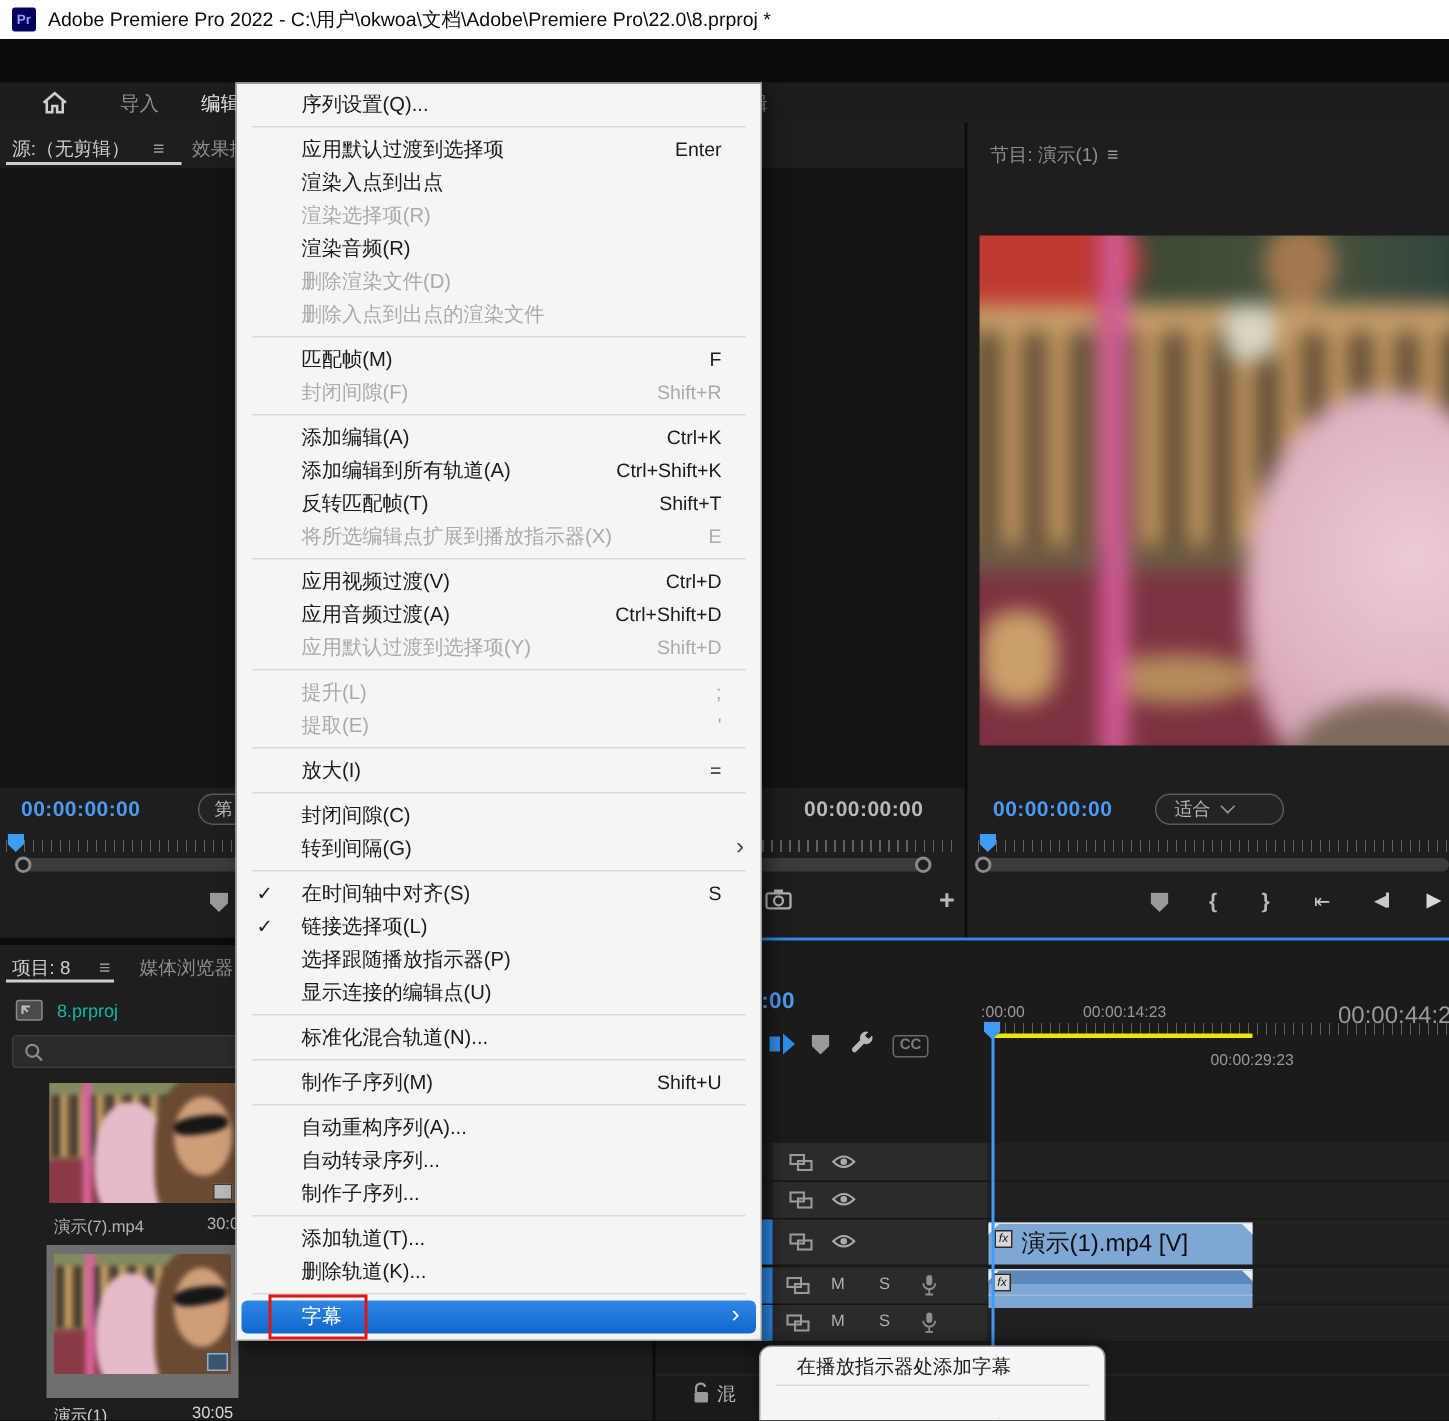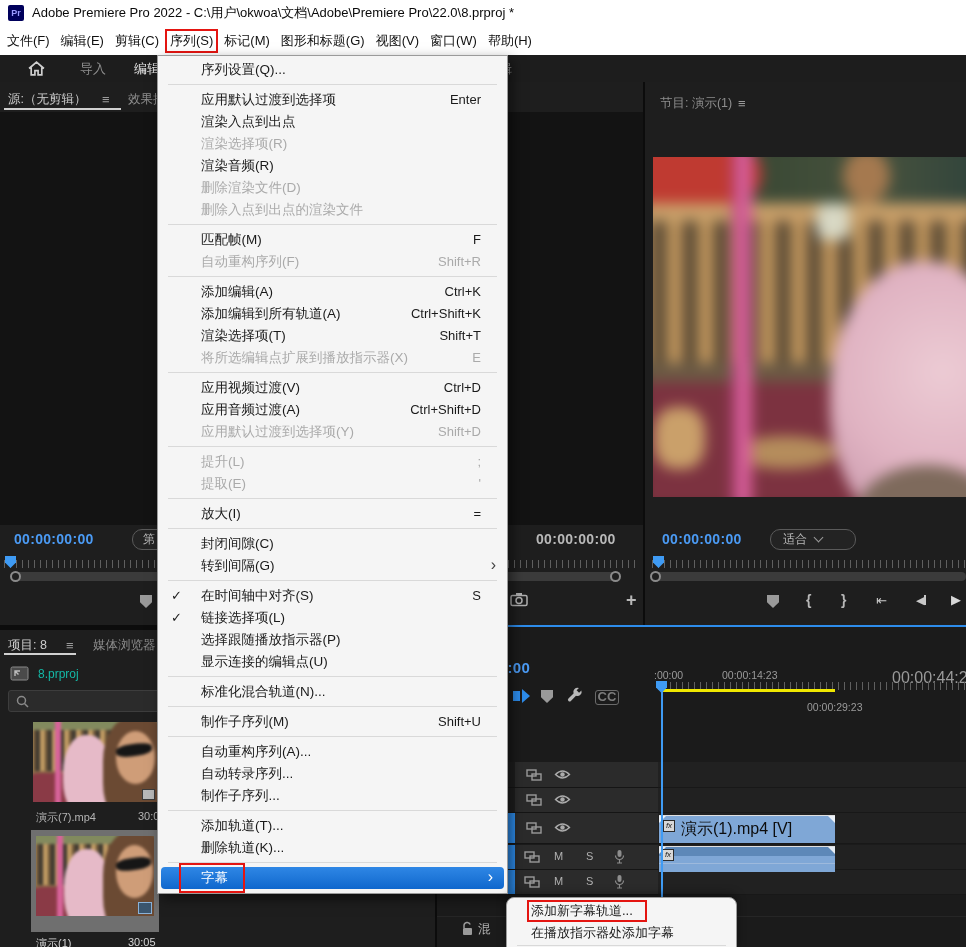--- a/index.html
+++ b/index.html
@@ -42,21 +42,21 @@
   
   .trackhead{background:#2b2b2b;border-bottom:1px solid #151515;box-sizing:border-box;}
   .trackrow{background:#212121;border-bottom:1px solid #181818;box-sizing:border-box;}
   .tgt{position:absolute;left:0;top:0;width:7px;height:100%;background:#1e1e1e;}
   .tgt.on{background:#2d8ceb;}
   .tlab{font-size:11px;color:#b0b0b0;}
   .clip{background:#7fa7d6;border-top:1px solid #dfdfdf;box-sizing:border-box;}
   .fxbadge{position:absolute;width:12px;height:12px;background:#d8d8d8;border:1px solid #2a2a2a;box-sizing:border-box;color:#1a1a1a;font-size:8px;font-style:italic;text-align:center;line-height:10px;}
   .fadeL{position:absolute;left:0;top:0;width:0;height:0;border-top:7px solid rgba(255,255,255,.85);border-right:7px solid transparent;}
   .fadeR{position:absolute;right:0;top:0;width:0;height:0;border-top:7px solid rgba(255,255,255,.85);border-left:7px solid transparent;}
-  .ccbadge{border:1px solid #6a6a6a;border-radius:3px;color:#7d7d7d;font-size:13px;font-weight:bold;text-align:center;line-height:12px;}
+  .ccbadge{border:1px solid #6a6a6a;border-radius:3px;color:#7d7d7d;font-size:10px;font-weight:bold;text-align:center;line-height:12px;}
   
   .menu{left:157px;top:55px;width:351px;background:#f5f5f5;border:1px solid #9b9b9b;box-shadow:4px 5px 12px rgba(0,0,0,.5);z-index:20;padding:3px 0 4px;box-sizing:border-box;}
   .mi{position:relative;height:22px;line-height:22px;font-size:13.5px;color:#1a1a1a;padding:0 26px 0 43px;display:flex;align-items:center;}
   .mi .lbl{white-space:nowrap;}
   .mi .sc{margin-left:auto;white-space:nowrap;font-size:13px;}
   .mi.dis{color:#aaaaaa;}
   .msep{height:1px;background:#d9d9d9;margin:3px 10px 4px;}
   .check::before{content:"\2713";position:absolute;left:13px;top:0;font-size:13px;color:#1a1a1a;}
   .sub-arr::before{content:"\203A";position:absolute;right:11px;top:-1px;font-size:16px;color:#444;}
   .mi.hl{background:linear-gradient(180deg,#2f87e5,#0f67cd);border-radius:4px;margin:0 3px;padding:0 23px 0 40px;color:#fff;}
@@ -69,31 +69,20 @@
 </head>
 <body>
 
 <div id="app">
 
   <div class="abs titlebar">
     <span class="pr-badge">Pr</span>
     <span>Adobe Premiere Pro 2022 - C:\用户\okwoa\文档\Adobe\Premiere Pro\22.0\8.prproj *</span>
   </div>
 
-  <div class="abs menubar">
-    <span class="mb-item">文件(F)</span>
-    <span class="mb-item">编辑(E)</span>
-    <span class="mb-item">剪辑(C)</span>
-    <span class="mb-item boxed">序列(S)</span>
-    <span class="mb-item">标记(M)</span>
-    <span class="mb-item">图形和标题(G)</span>
-    <span class="mb-item">视图(V)</span>
-    <span class="mb-item">窗口(W)</span>
-    <span class="mb-item">帮助(H)</span>
-  </div>
 
   <div class="abs wsbar">
     <div class="ws-title">8 - 已编辑</div>
     <svg class="abs" style="left:28px;top:6px;" width="17" height="15" viewBox="0 0 16 14">
         <path d="M1 7 L8 1 L15 7 M3 6 V13 H6.5 V9 H9.5 V13 H13 V6" fill="none" stroke="#cfcfcf" stroke-width="1.6"></path>
       </svg>
     <span class="abs ws-tab dim" style="left:80px;top:0;">导入</span>
     <span class="abs ws-tab" style="left:134px;top:0;color:#e8e8e8;">编辑</span>
   </div>
 
@@ -344,34 +333,34 @@
       </div>
     <div class="mi dis">
         <span class="lbl">删除入点到出点的渲染文件</span>
       </div>
     <div class="msep"></div>
     <div class="mi">
         <span class="lbl">匹配帧(M)</span>
         <span class="sc">F</span>
       </div>
     <div class="mi dis">
-        <span class="lbl">自动重构序列(F)</span>
+        <span class="lbl">封闭间隙(F)</span>
         <span class="sc">Shift+R</span>
       </div>
     <div class="msep"></div>
     <div class="mi">
         <span class="lbl">添加编辑(A)</span>
         <span class="sc">Ctrl+K</span>
       </div>
     <div class="mi">
         <span class="lbl">添加编辑到所有轨道(A)</span>
         <span class="sc">Ctrl+Shift+K</span>
       </div>
     <div class="mi">
-        <span class="lbl">渲染选择项(T)</span>
+        <span class="lbl">反转匹配帧(T)</span>
         <span class="sc">Shift+T</span>
       </div>
     <div class="mi dis">
         <span class="lbl">将所选编辑点扩展到播放指示器(X)</span>
         <span class="sc">E</span>
       </div>
     <div class="msep"></div>
     <div class="mi">
         <span class="lbl">应用视频过渡(V)</span>
         <span class="sc">Ctrl+D</span>
@@ -451,22 +440,18 @@
     <div class="msep"></div>
     <div class="mi hl">
       <span class="lbl">字幕</span>
       <span class="sub-arr"></span>
       <span class="redframe" style="left:18px;top:-4px;width:62px;height:26px;"></span>
     </div>
   </div>
 
   <div class="abs submenu">
     <div class="smi">
-      <span>添加新字幕轨道...</span>
-      <span class="redframe" style="left:20px;top:0;width:116px;height:18px;"></span>
-    </div>
-    <div class="smi">
       <span>在播放指示器处添加字幕</span>
     </div>
     <div class="msep" style="margin:1px 10px 0;"></div>
   </div>
 
 </div>
 
 </body></html>

